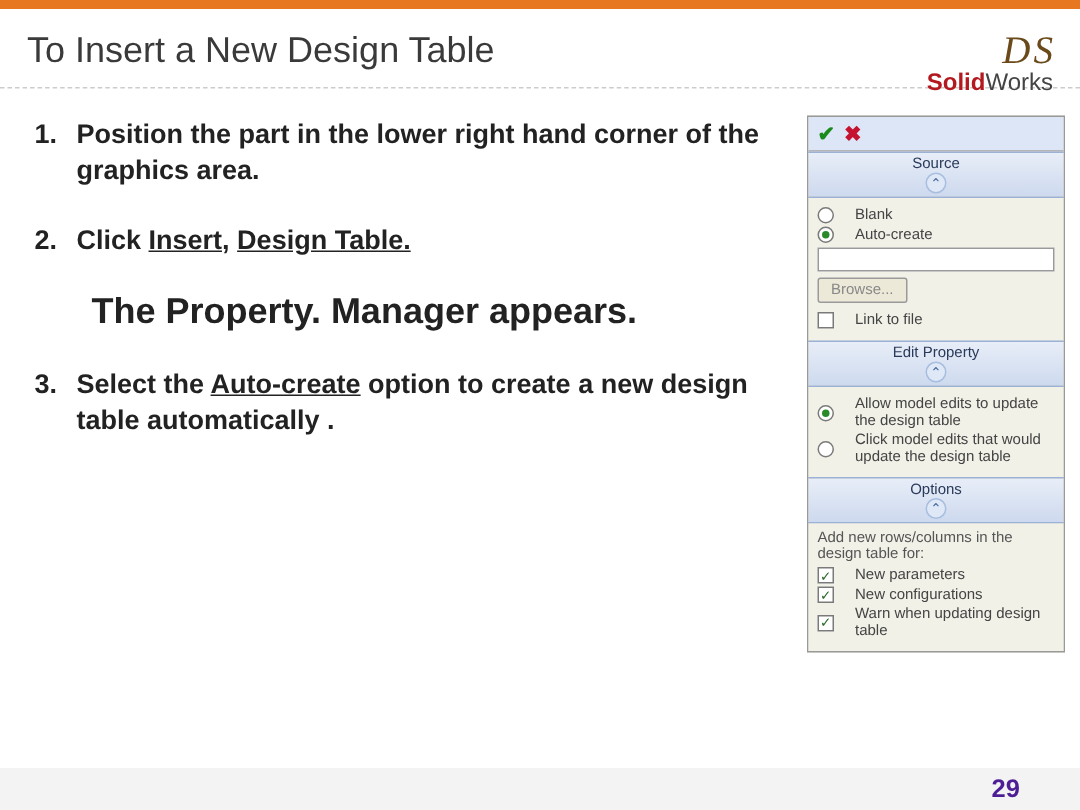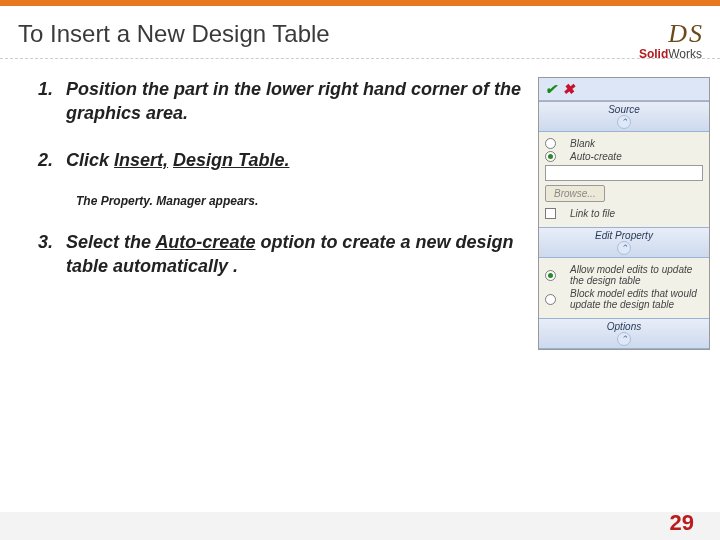--- a/index.html
+++ b/index.html
@@ -37,27 +37,26 @@
     justify-content: flex-end;
     gap: 2px;
   }
   .logo-d {
     font-family: "Times New Roman", serif;
     font-style: italic;
     font-size: 26px;
     color: #6a4a1a;
     line-height: 0.8;
   }
-  .logo-text { font-size: 12px; margin-top: 2px; }
+  .logo-text { font-size: 16px; margin-top: 2px; }
   .logo-text .b { font-weight: bold; color: #b3191e; }
   .logo-text .r { color: #444; }
   .content {
     display: flex;
-    padding: 18px 0 0 16px;
-    font-style: italic;
+    padding: 18px 0 0 1px;
   }
   .steps {
     flex: 1;
     padding: 0 10px 0 22px;
   }
   .steps ol {
     list-style: none;
     counter-reset: step;
   }
   .steps li {
@@ -71,21 +70,21 @@
     line-height: 1.35;
   }
   .steps li::before {
     content: counter(step) ".";
     position: absolute;
     left: 0;
     font-weight: bold;
   }
   .steps .sub {
     font-weight: bold;
-    font-size: 12px;
+    font-size: 24px;
     margin: 0 0 22px 38px;
     color: #222;
   }
   .u { text-decoration: underline; }
   .panel {
     width: 172px;
     margin-right: 10px;
     border: 1px solid #999;
     background: #ece9d8;
     font-size: 10px;
@@ -185,24 +184,24 @@
   }
   .grey-strip {
     position: absolute;
     left: 0; right: 0;
     bottom: 0;
     height: 28px;
     background: #f3f3f3;
   }
   .page-num {
     position: absolute;
-    right: 26px;
+    right: 40px;
     bottom: 4px;
-    color: #b91c1c;
-    font-size: 22px;
+    color: #4c1d95;
+    font-size: 17px;
     font-weight: bold;
   }
 </style>
 </head>
 <body>
 
 <div class="top-bar"></div>
 
 <div class="header">
   <h1>To Insert a New Design Table</h1>
@@ -264,25 +263,40 @@
       <span>Edit Property</span>
       <span class="chev">⌃</span>
     </div>
     <div class="section-body">
       <div class="radio">
           <span class="dot sel"></span>
           <span>Allow model edits to update the design table</span>
         </div>
       <div class="radio">
           <span class="dot"></span>
-          <span>Block model edits that would update the design table</span>
+          <span>Click model edits that would update the design table</span>
         </div>
     </div>
 
     <div class="section-head">
       <span>Options</span>
       <span class="chev">⌃</span>
     </div>
+    <div class="section-body">
+      <div style="color:#555;margin-bottom:3px;">Add new rows/columns in the design table for:</div>
+      <div class="cbox">
+          <span class="box sel"></span>
+          <span>New parameters</span>
+        </div>
+      <div class="cbox">
+          <span class="box sel"></span>
+          <span>New configurations</span>
+        </div>
+      <div class="cbox">
+          <span class="box sel"></span>
+          <span>Warn when updating design table</span>
+        </div>
+    </div>
   </div>
 </div>
 
 <div class="grey-strip"></div>
 <div class="page-num">29</div>
 
 </body></html>

